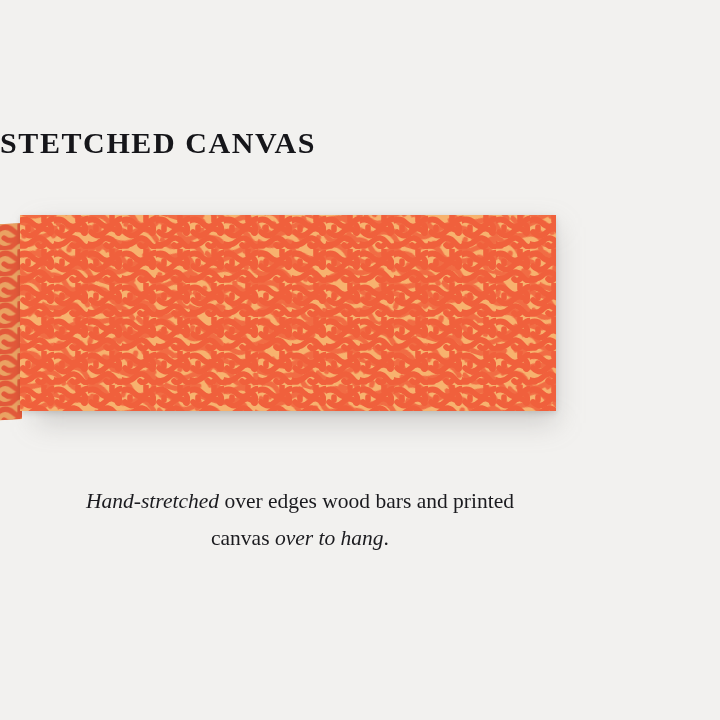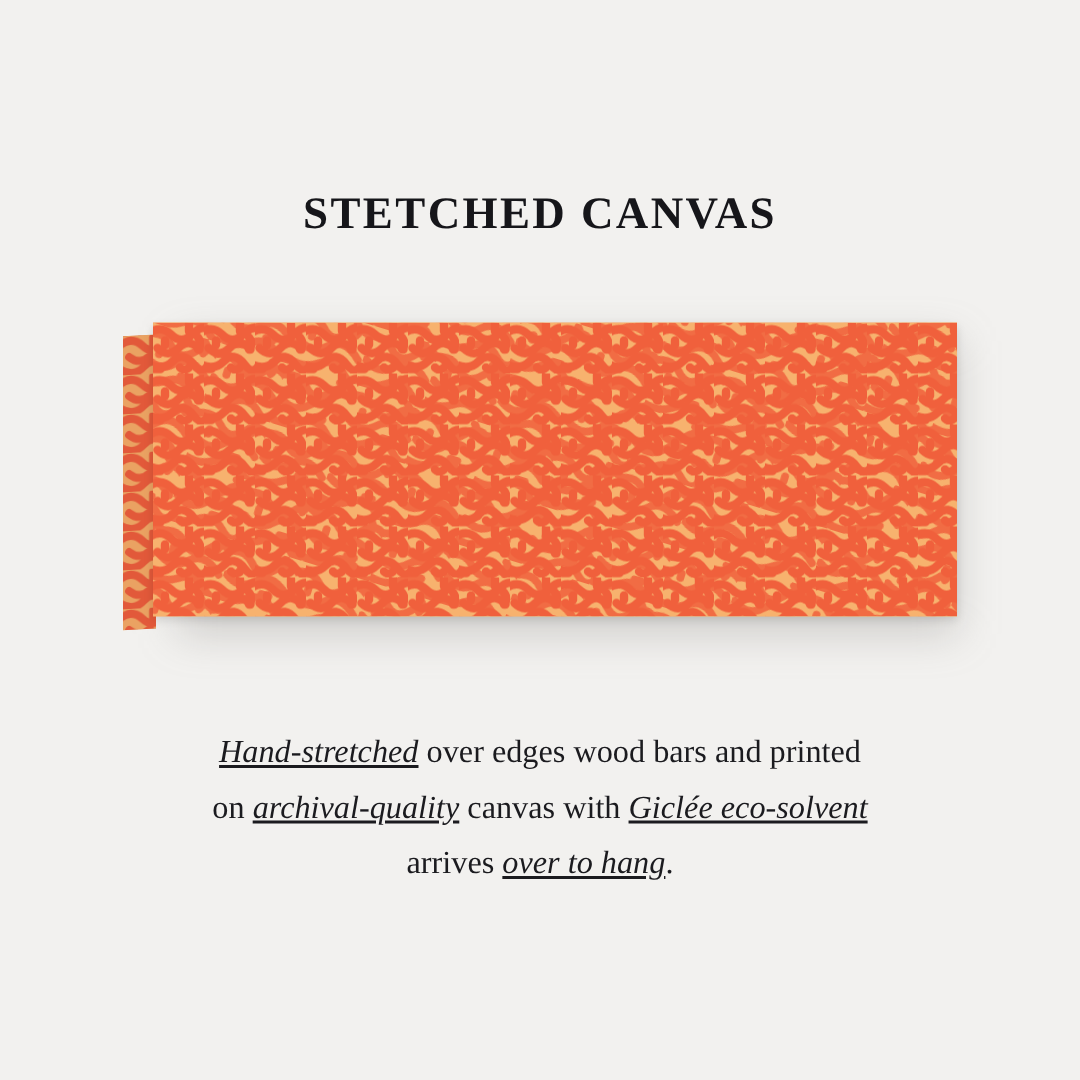--- a/index.html
+++ b/index.html
@@ -13,21 +13,21 @@
     font-family: "Liberation Serif", serif;
     overflow: hidden;
   }
   .page {
     position: relative;
     width: 720px;
     height: 720px;
     box-sizing: border-box;
     display: flex;
     flex-direction: column;
-    align-items: center;
+    align-items: flex-start;
   }
   .title {
     margin-top: 126px;
     font-family: "Liberation Serif", serif;
     font-size: 30px;
     font-weight: bold;
     letter-spacing: 1.6px;
     color: #16161a;
     text-align: center;
     line-height: 1.1;
@@ -82,21 +82,20 @@
     margin-top: 60px;
     width: 600px;
     text-align: center;
     font-family: "Liberation Serif", serif;
     font-size: 21.5px;
     line-height: 1.72;
     color: #1b1b1f;
   }
   .caption em {
     font-style: italic;
-    text-decoration: underline;
   }
 </style>
 </head>
 <body>
 
 <div class="page">
 
   <div class="title">STETCHED CANVAS</div>
 
   <div class="canvas-wrap">
@@ -155,20 +154,17 @@
         </svg>
       </div>
     </div>
   </div>
 
   <div class="caption">
     <div>
       <em>Hand-stretched</em><span> over edges wood bars and printed</span>
     </div>
     <div>
-      <span>on </span><em>archival-quality</em><span> canvas with </span><em>Giclée eco-solvent</em>
-    </div>
-    <div>
-      <span>arrives </span><em>over to hang</em><span>.</span>
+      <span>canvas </span><em>over to hang</em><span>.</span>
     </div>
   </div>
 
 </div>
 
 </body></html>

